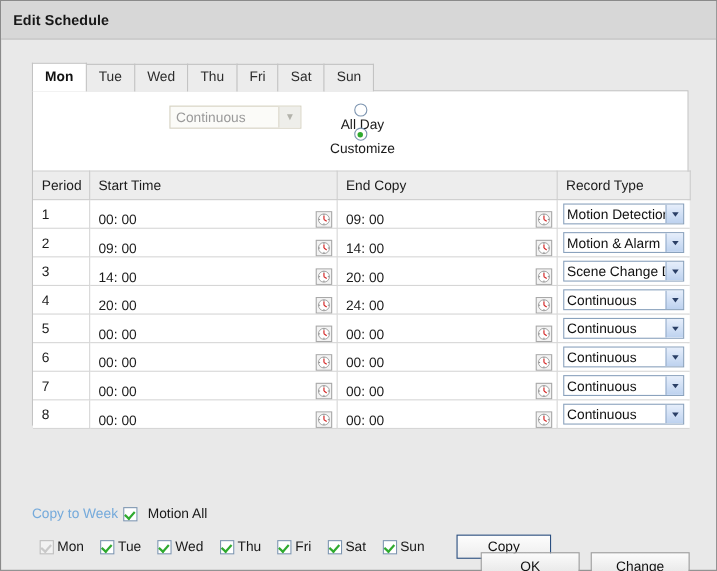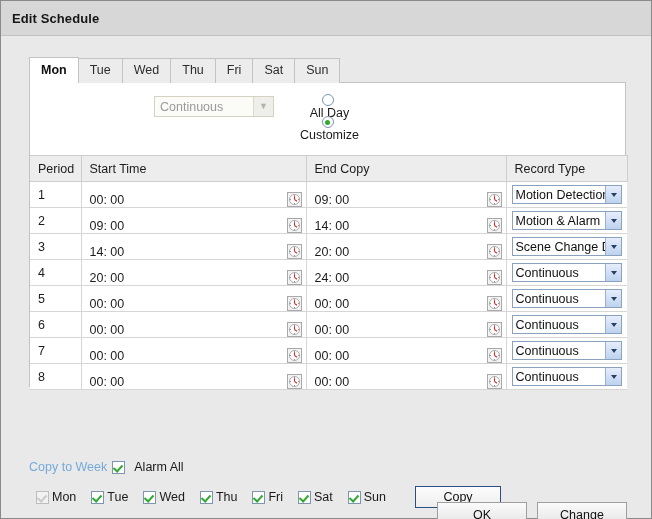--- a/index.html
+++ b/index.html
@@ -811,21 +811,21 @@
           </tr>
         </tbody>
     </table>
 
   </div>
 
   <div id="copyweek">
     <div id="copy-line1">
       <span class="copy-label">Copy to Week</span>
       <span class="chk checked" id="selall-chk"></span>
-      <span class="selall-label">Alarm All</span>
+      <span class="selall-label">Motion All</span>
     </div>
     <div id="copy-line2">
         <div class="day-item">
           <span class="chk checked disabled"></span>
           <span class="daylab">Mon</span>
         </div>
         <div class="day-item">
           <span class="chk checked"></span>
           <span class="daylab">Tue</span>
         </div>

